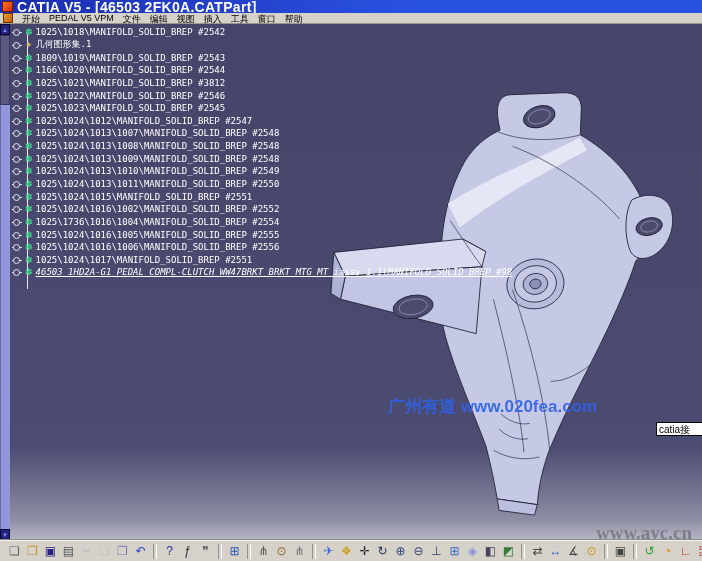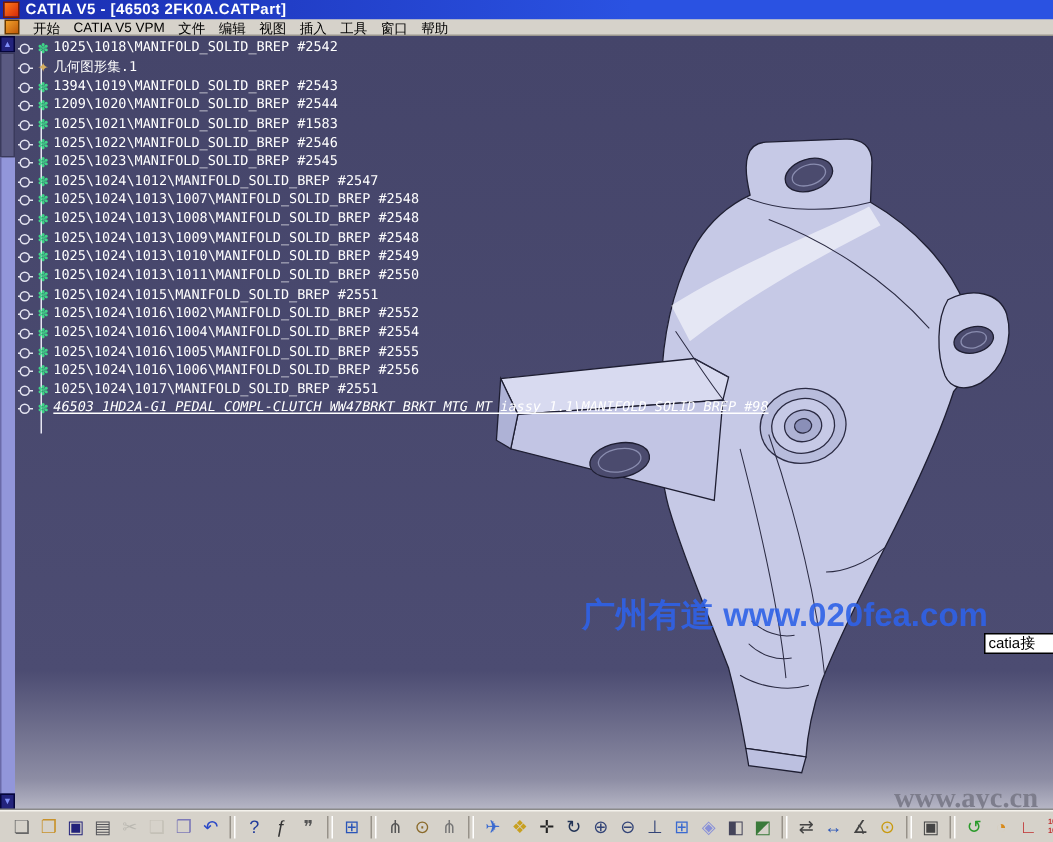--- a/index.html
+++ b/index.html
@@ -5,21 +5,21 @@
   html,body{margin:0;padding:0;}
   body{width:702px;height:561px;position:relative;overflow:hidden;
        font-family:"Liberation Sans", sans-serif;background:#d6d2ca;}
 
   
   .titlebar{position:absolute;left:0;top:0;width:702px;height:13px;
     background:linear-gradient(90deg,#1a2db0,#2a52e2 60%,#2a52e2);
     display:flex;align-items:center;gap:4px;padding-left:2px;box-sizing:border-box;}
   .app-icon{width:9px;height:9px;background:linear-gradient(135deg,#ff7a1a,#d62a0a);
     border:1px solid #7a1a00;flex:0 0 auto;}
-  .titlebar .title{color:#fff;font-size:10px;font-weight:bold;letter-spacing:.3px;white-space:nowrap;}
+  .titlebar .title{color:#fff;font-size:14px;font-weight:bold;letter-spacing:.3px;white-space:nowrap;}
 
   
   .menubar{position:absolute;left:0;top:13px;width:702px;height:11px;background:#d6d2ca;
     border-bottom:1px solid #9a968e;display:flex;align-items:flex-start;gap:9px;
     padding-left:3px;box-sizing:border-box;font-size:9px;color:#000;}
   .menu-app-icon{width:8px;height:8px;background:linear-gradient(135deg,#f0a02a,#c05a0a);
     border:1px solid #6a3a00;flex:0 0 auto;}
   .menu-item{white-space:nowrap;cursor:default;}
 
   
@@ -46,21 +46,21 @@
   .branch::after{content:"";position:absolute;left:1px;top:2px;width:5px;height:5px;
     border:1px solid #e6e6f2;border-radius:50%;background:#4c4c72;}
   .t-icon{font-size:9px;line-height:10px;color:#3ed488;flex:0 0 auto;}
   .t-icon::before{content:"✽";}
   .icon-geoset .t-icon{color:#d8b060;}
   .icon-geoset .t-icon::before{content:"✦";}
   .t-label{color:#fff;font-size:9px;font-family:"DejaVu Sans Mono", monospace;white-space:nowrap;}
   .tree-row.selected .t-label{text-decoration:underline;color:#ffffff;font-style:italic;}
 
   
-  .wm-center{position:absolute;left:388px;top:371px;font-size:22px;font-weight:bold;
+  .wm-center{position:absolute;left:388px;top:371px;font-size:17px;font-weight:bold;
     color:#2f62e8;opacity:.9;white-space:nowrap;}
   .wm-corner{position:absolute;left:596px;top:498px;font-size:19px;font-weight:bold;
     color:#7d7d8c;white-space:nowrap;font-family:"Liberation Serif", serif;}
   .edge-tooltip{position:absolute;left:656px;top:398px;width:50px;height:14px;background:#fff;
     border:1px solid #000;font-size:10px;line-height:13px;color:#000;padding-left:2px;
     overflow:hidden;white-space:nowrap;box-sizing:border-box;}
 
   
   .model-svg{position:absolute;left:0;top:0;}
 
@@ -79,21 +79,21 @@
 <div class="titlebar">
   <span class="app-icon"></span>
   <span class="title">CATIA V5 - [46503 2FK0A.CATPart]</span>
 </div>
 
 <div class="menubar">
   <span class="menu-app-icon"></span>
   <span style="display:flex;gap:9px;">
 
   <span class="menu-item">开始</span>
-      <span class="menu-item">CATIA V5 VPM</span>
+      <span class="menu-item">PEDAL V5 VPM</span>
       <span class="menu-item">文件</span>
       <span class="menu-item">编辑</span>
       <span class="menu-item">视图</span>
       <span class="menu-item">插入</span>
       <span class="menu-item">工具</span>
       <span class="menu-item">窗口</span>
       <span class="menu-item">帮助</span>
     </span>
 </div>
 
@@ -159,33 +159,33 @@
 
         <div class="tree-row icon-geoset">
           <span class="branch"></span>
           <span class="t-icon"></span>
           <span class="t-label">几何图形集.1</span>
         </div>
 
         <div class="tree-row icon-solid">
           <span class="branch"></span>
           <span class="t-icon"></span>
-          <span class="t-label">1394\1019\MANIFOLD_SOLID_BREP #2543</span>
-        </div>
-
-        <div class="tree-row icon-solid">
-          <span class="branch"></span>
-          <span class="t-icon"></span>
-          <span class="t-label">1209\1020\MANIFOLD_SOLID_BREP #2544</span>
-        </div>
-
-        <div class="tree-row icon-solid">
-          <span class="branch"></span>
-          <span class="t-icon"></span>
-          <span class="t-label">1025\1021\MANIFOLD_SOLID_BREP #1583</span>
+          <span class="t-label">1809\1019\MANIFOLD_SOLID_BREP #2543</span>
+        </div>
+
+        <div class="tree-row icon-solid">
+          <span class="branch"></span>
+          <span class="t-icon"></span>
+          <span class="t-label">1166\1020\MANIFOLD_SOLID_BREP #2544</span>
+        </div>
+
+        <div class="tree-row icon-solid">
+          <span class="branch"></span>
+          <span class="t-icon"></span>
+          <span class="t-label">1025\1021\MANIFOLD_SOLID_BREP #3812</span>
         </div>
 
         <div class="tree-row icon-solid">
           <span class="branch"></span>
           <span class="t-icon"></span>
           <span class="t-label">1025\1022\MANIFOLD_SOLID_BREP #2546</span>
         </div>
 
         <div class="tree-row icon-solid">
           <span class="branch"></span>
@@ -238,21 +238,21 @@
         <div class="tree-row icon-solid">
           <span class="branch"></span>
           <span class="t-icon"></span>
           <span class="t-label">1025\1024\1016\1002\MANIFOLD_SOLID_BREP #2552</span>
         </div>
 
 
         <div class="tree-row icon-solid">
           <span class="branch"></span>
           <span class="t-icon"></span>
-          <span class="t-label">1025\1024\1016\1004\MANIFOLD_SOLID_BREP #2554</span>
+          <span class="t-label">1025\1736\1016\1004\MANIFOLD_SOLID_BREP #2554</span>
         </div>
 
         <div class="tree-row icon-solid">
           <span class="branch"></span>
           <span class="t-icon"></span>
           <span class="t-label">1025\1024\1016\1005\MANIFOLD_SOLID_BREP #2555</span>
         </div>
 
         <div class="tree-row icon-solid">
           <span class="branch"></span>

